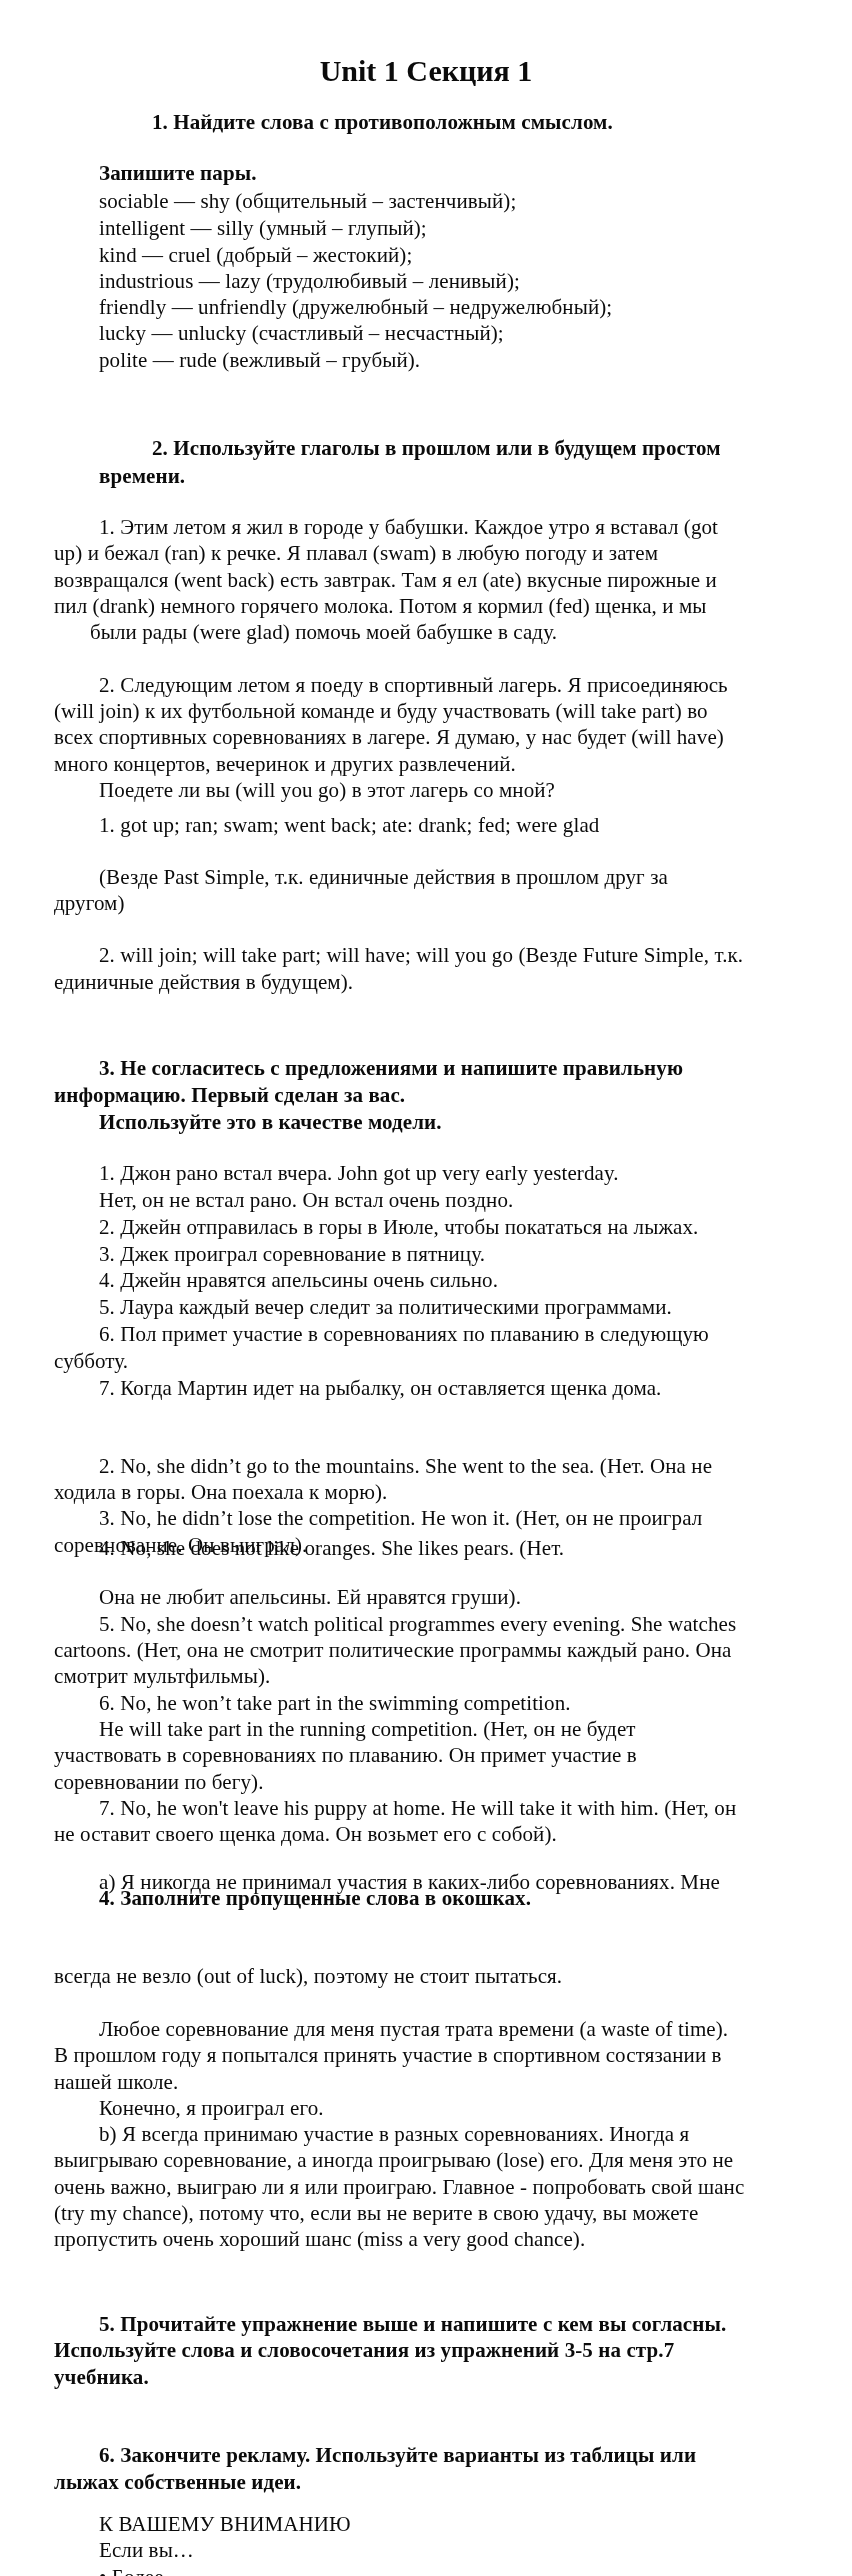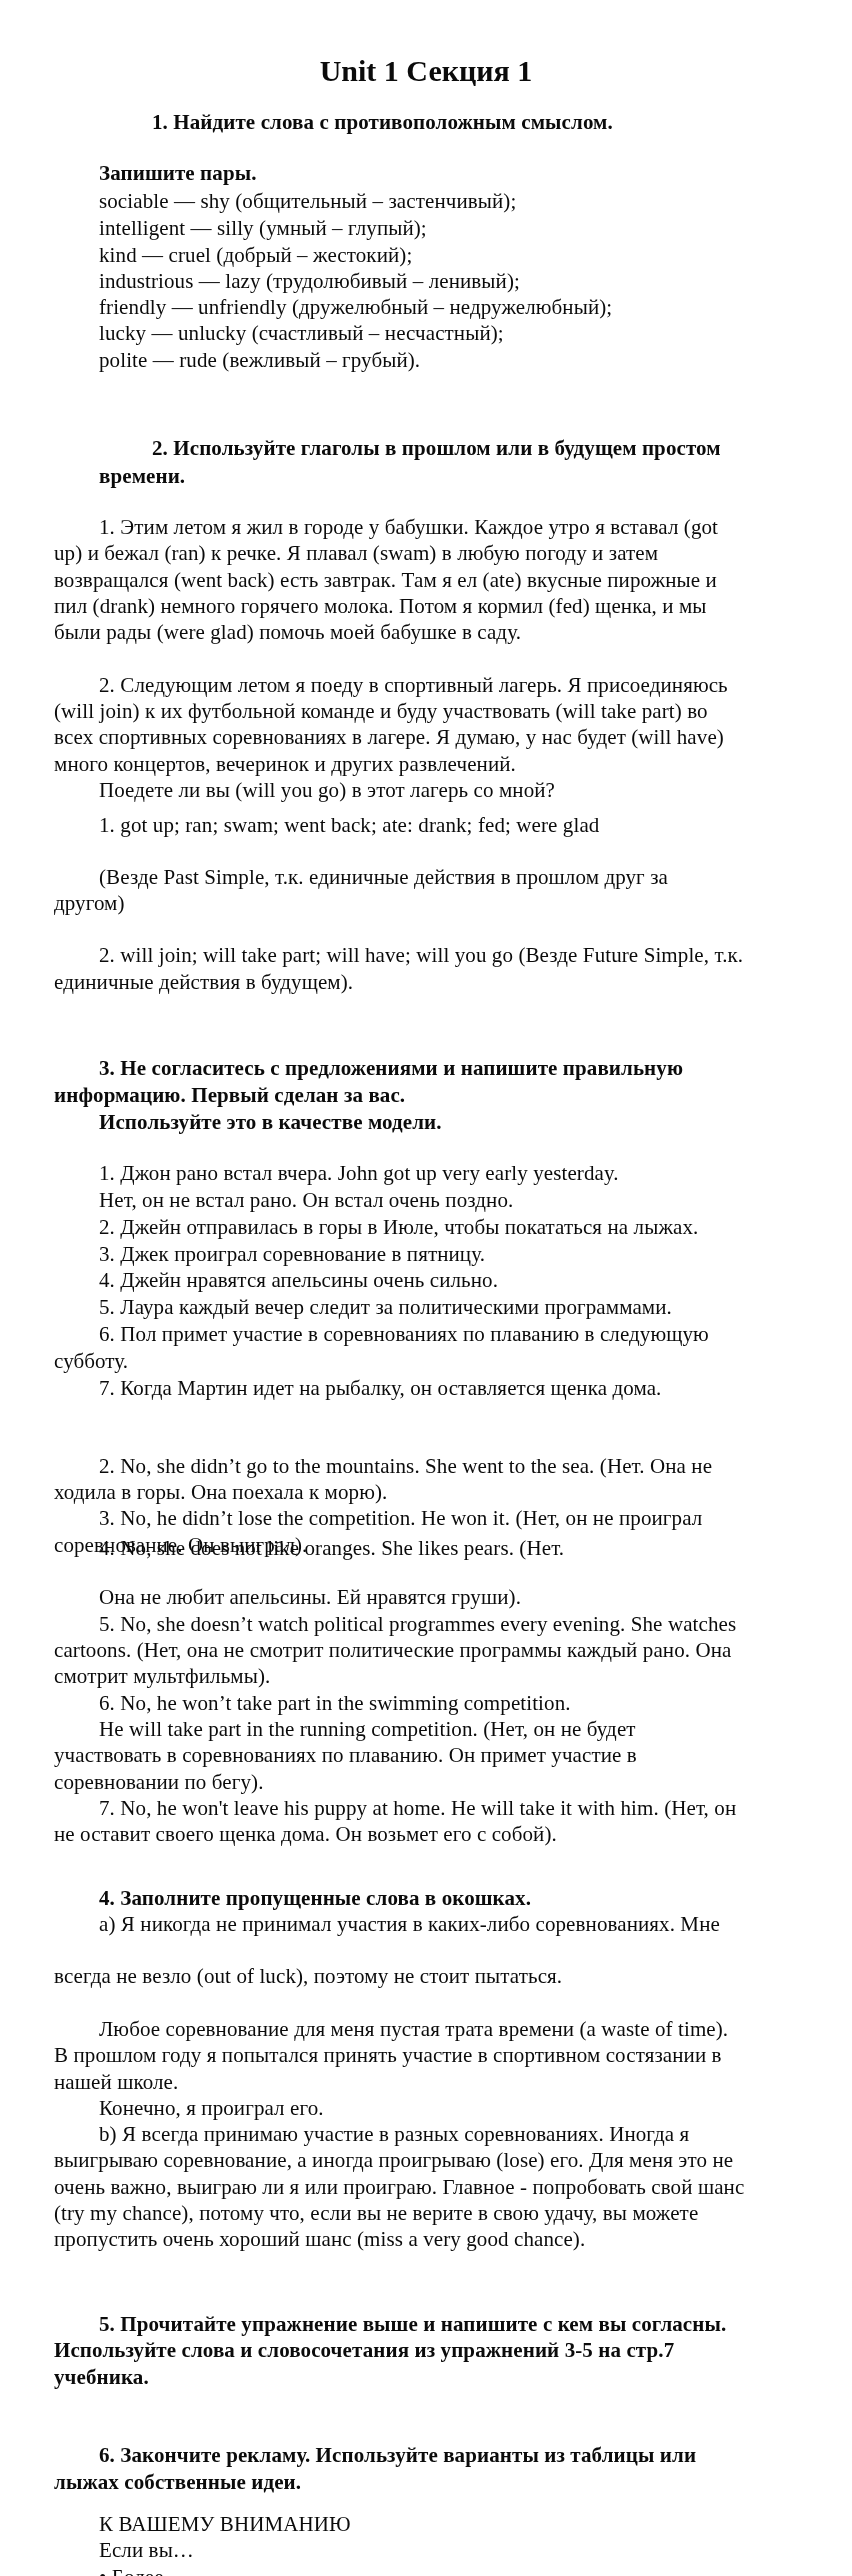--- a/index.html
+++ b/index.html
@@ -52,21 +52,21 @@
       <div class="tline ind1" style="top: 269px;">industrious — lazy (трудолюбивый – ленивый);</div>
       <div class="tline ind1" style="top: 295px;">friendly — unfriendly (дружелюбный – недружелюбный);</div>
       <div class="tline ind1" style="top: 321px;">lucky — unlucky (счастливый – несчастный);</div>
       <div class="tline ind1" style="top: 348px;">polite — rude (вежливый – грубый).</div>
       <div class="tline ind2 bold" style="top: 436px;">2. Используйте глаголы в прошлом или в будущем простом</div>
       <div class="tline ind1 bold" style="top: 464px;">времени.</div>
       <div class="tline ind1" style="top: 515px;">1. Этим летом я жил в городе у бабушки. Каждое утро я вставал (got</div>
       <div class="tline ind0" style="top: 541px;">up) и бежал (ran) к речке. Я плавал (swam) в любую погоду и затем</div>
       <div class="tline ind0" style="top: 568px;">возвращался (went back) есть завтрак. Там я ел (ate) вкусные пирожные и</div>
       <div class="tline ind0" style="top: 594px;">пил (drank) немного горячего молока. Потом я кормил (fed) щенка, и мы</div>
-      <div class="tline ind0" style="top: 620px;">были рады (were glad) помочь моей бабушке в саду.</div>
+      <div class="tline ind0" style="top: 620px; margin-left: 36px;">были рады (were glad) помочь моей бабушке в саду.</div>
       <div class="tline ind1" style="top: 673px;">2. Следующим летом я поеду в спортивный лагерь. Я присоединяюсь</div>
       <div class="tline ind0" style="top: 699px;">(will join) к их футбольной команде и буду участвовать (will take part) во</div>
       <div class="tline ind0" style="top: 725px;">всех спортивных соревнованиях в лагере. Я думаю, у нас будет (will have)</div>
       <div class="tline ind0" style="top: 752px;">много концертов, вечеринок и других развлечений.</div>
       <div class="tline ind1" style="top: 778px;">Поедете ли вы (will you go) в этот лагерь со мной?</div>
       <div class="tline ind1" style="top: 813px;">1. got up; ran; swam; went back; ate: drank; fed; were glad</div>
       <div class="tline ind1" style="top: 865px;">(Везде Past Simple, т.к. единичные действия в прошлом друг за</div>
       <div class="tline ind0" style="top: 891px;">другом)</div>
       <div class="tline ind1" style="top: 943px;">2. will join; will take part; will have; will you go (Везде Future Simple, т.к.</div>
       <div class="tline ind0" style="top: 970px;">единичные действия в будущем).</div>
@@ -91,21 +91,21 @@
       <div class="tline ind1" style="top: 1612px;">5. No, she doesn’t watch political programmes every evening. She watches</div>
       <div class="tline ind0" style="top: 1638px;">cartoons. (Нет, она не смотрит политические программы каждый рано. Она</div>
       <div class="tline ind0" style="top: 1664px;">смотрит мультфильмы).</div>
       <div class="tline ind1" style="top: 1691px;">6. No, he won’t take part in the swimming competition.</div>
       <div class="tline ind1" style="top: 1717px;">He will take part in the running competition. (Нет, он не будет</div>
       <div class="tline ind0" style="top: 1743px;">участвовать в соревнованиях по плаванию. Он примет участие в</div>
       <div class="tline ind0" style="top: 1770px;">соревновании по бегу).</div>
       <div class="tline ind1" style="top: 1796px;">7. No, he won't leave his puppy at home. He will take it with him. (Нет, он</div>
       <div class="tline ind0" style="top: 1822px;">не оставит своего щенка дома. Он возьмет его с собой).</div>
       <div class="tline ind1 bold" style="top: 1886px;">4. Заполните пропущенные слова в окошках.</div>
-      <div class="tline ind1" style="top: 1912px; text-align: right;">а) Я никогда не принимал участия в каких-либо соревнованиях. Мне</div>
+      <div class="tline ind1" style="top: 1870px; text-align: right;">а) Я никогда не принимал участия в каких-либо соревнованиях. Мне</div>
       <div class="tline ind0" style="top: 1964px;">всегда не везло (out of luck), поэтому не стоит пытаться.</div>
       <div class="tline ind1" style="top: 2017px;">Любое соревнование для меня пустая трата времени (a waste of time).</div>
       <div class="tline ind0" style="top: 2043px;">В прошлом году я попытался принять участие в спортивном состязании в</div>
       <div class="tline ind0" style="top: 2070px;">нашей школе.</div>
       <div class="tline ind1" style="top: 2096px;">Конечно, я проиграл его.</div>
       <div class="tline ind1" style="top: 2122px;">b) Я всегда принимаю участие в разных соревнованиях. Иногда я</div>
       <div class="tline ind0" style="top: 2148px;">выигрываю соревнование, а иногда проигрываю (lose) его. Для меня это не</div>
       <div class="tline ind0" style="top: 2175px;">очень важно, выиграю ли я или проиграю. Главное - попробовать свой шанс</div>
       <div class="tline ind0" style="top: 2201px;">(try my chance), потому что, если вы не верите в свою удачу, вы можете</div>
       <div class="tline ind0" style="top: 2227px;">пропустить очень хороший шанс (miss a very good chance).</div>

